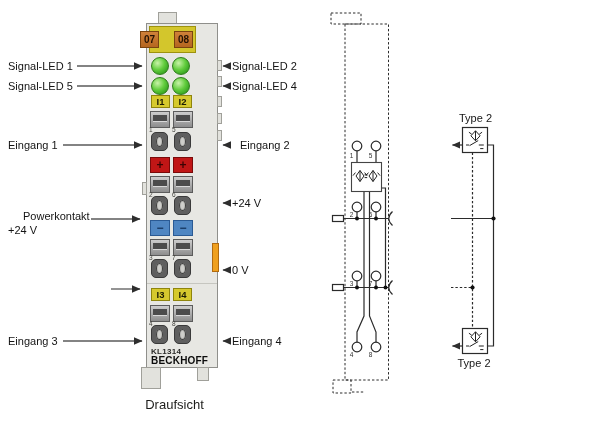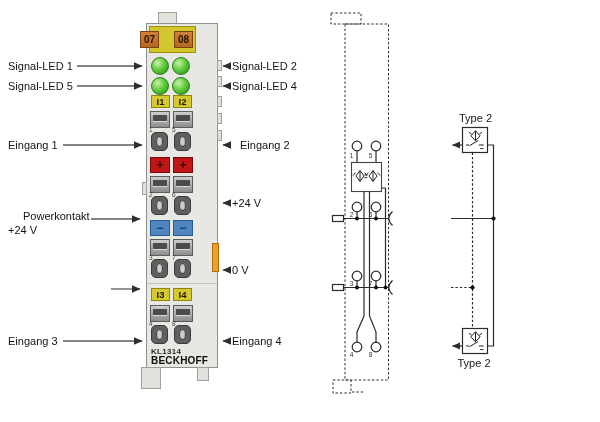--- a/index.html
+++ b/index.html
@@ -155,20 +155,21 @@
   <div class="keyhole" style="left:174px;top:325px">
       <div class="hole"></div>
     </div>
 
   <div class="model">KL1314</div>
   <div class="brand">BECKHOFF</div>
 
   <div class="tab" style="left:141px;top:367px;width:20px;height:22px"></div>
   <div class="tab" style="left:197px;top:367px;width:12px;height:14px"></div>
 
+  <div class="cap" style="left:127px;top:397px;width:95px">Draufsicht</div>
 
   <svg class="abs" style="left:0;top:0" width="600" height="422" viewBox="0 0 600 422">
     <defs>
       <marker id="ah" viewBox="0 0 6 6" refX="5.6" refY="3" markerWidth="7" markerHeight="7" orient="auto">
         <path d="M0,0.4 L6,3 L0,5.6 Z" fill="#2e2e2e"></path>
       </marker>
     </defs>
 
     <g stroke="#5a5a5a" stroke-width="1.3">
       <line x1="77" y1="66" x2="142" y2="66" marker-end="url(#ah)"></line>

